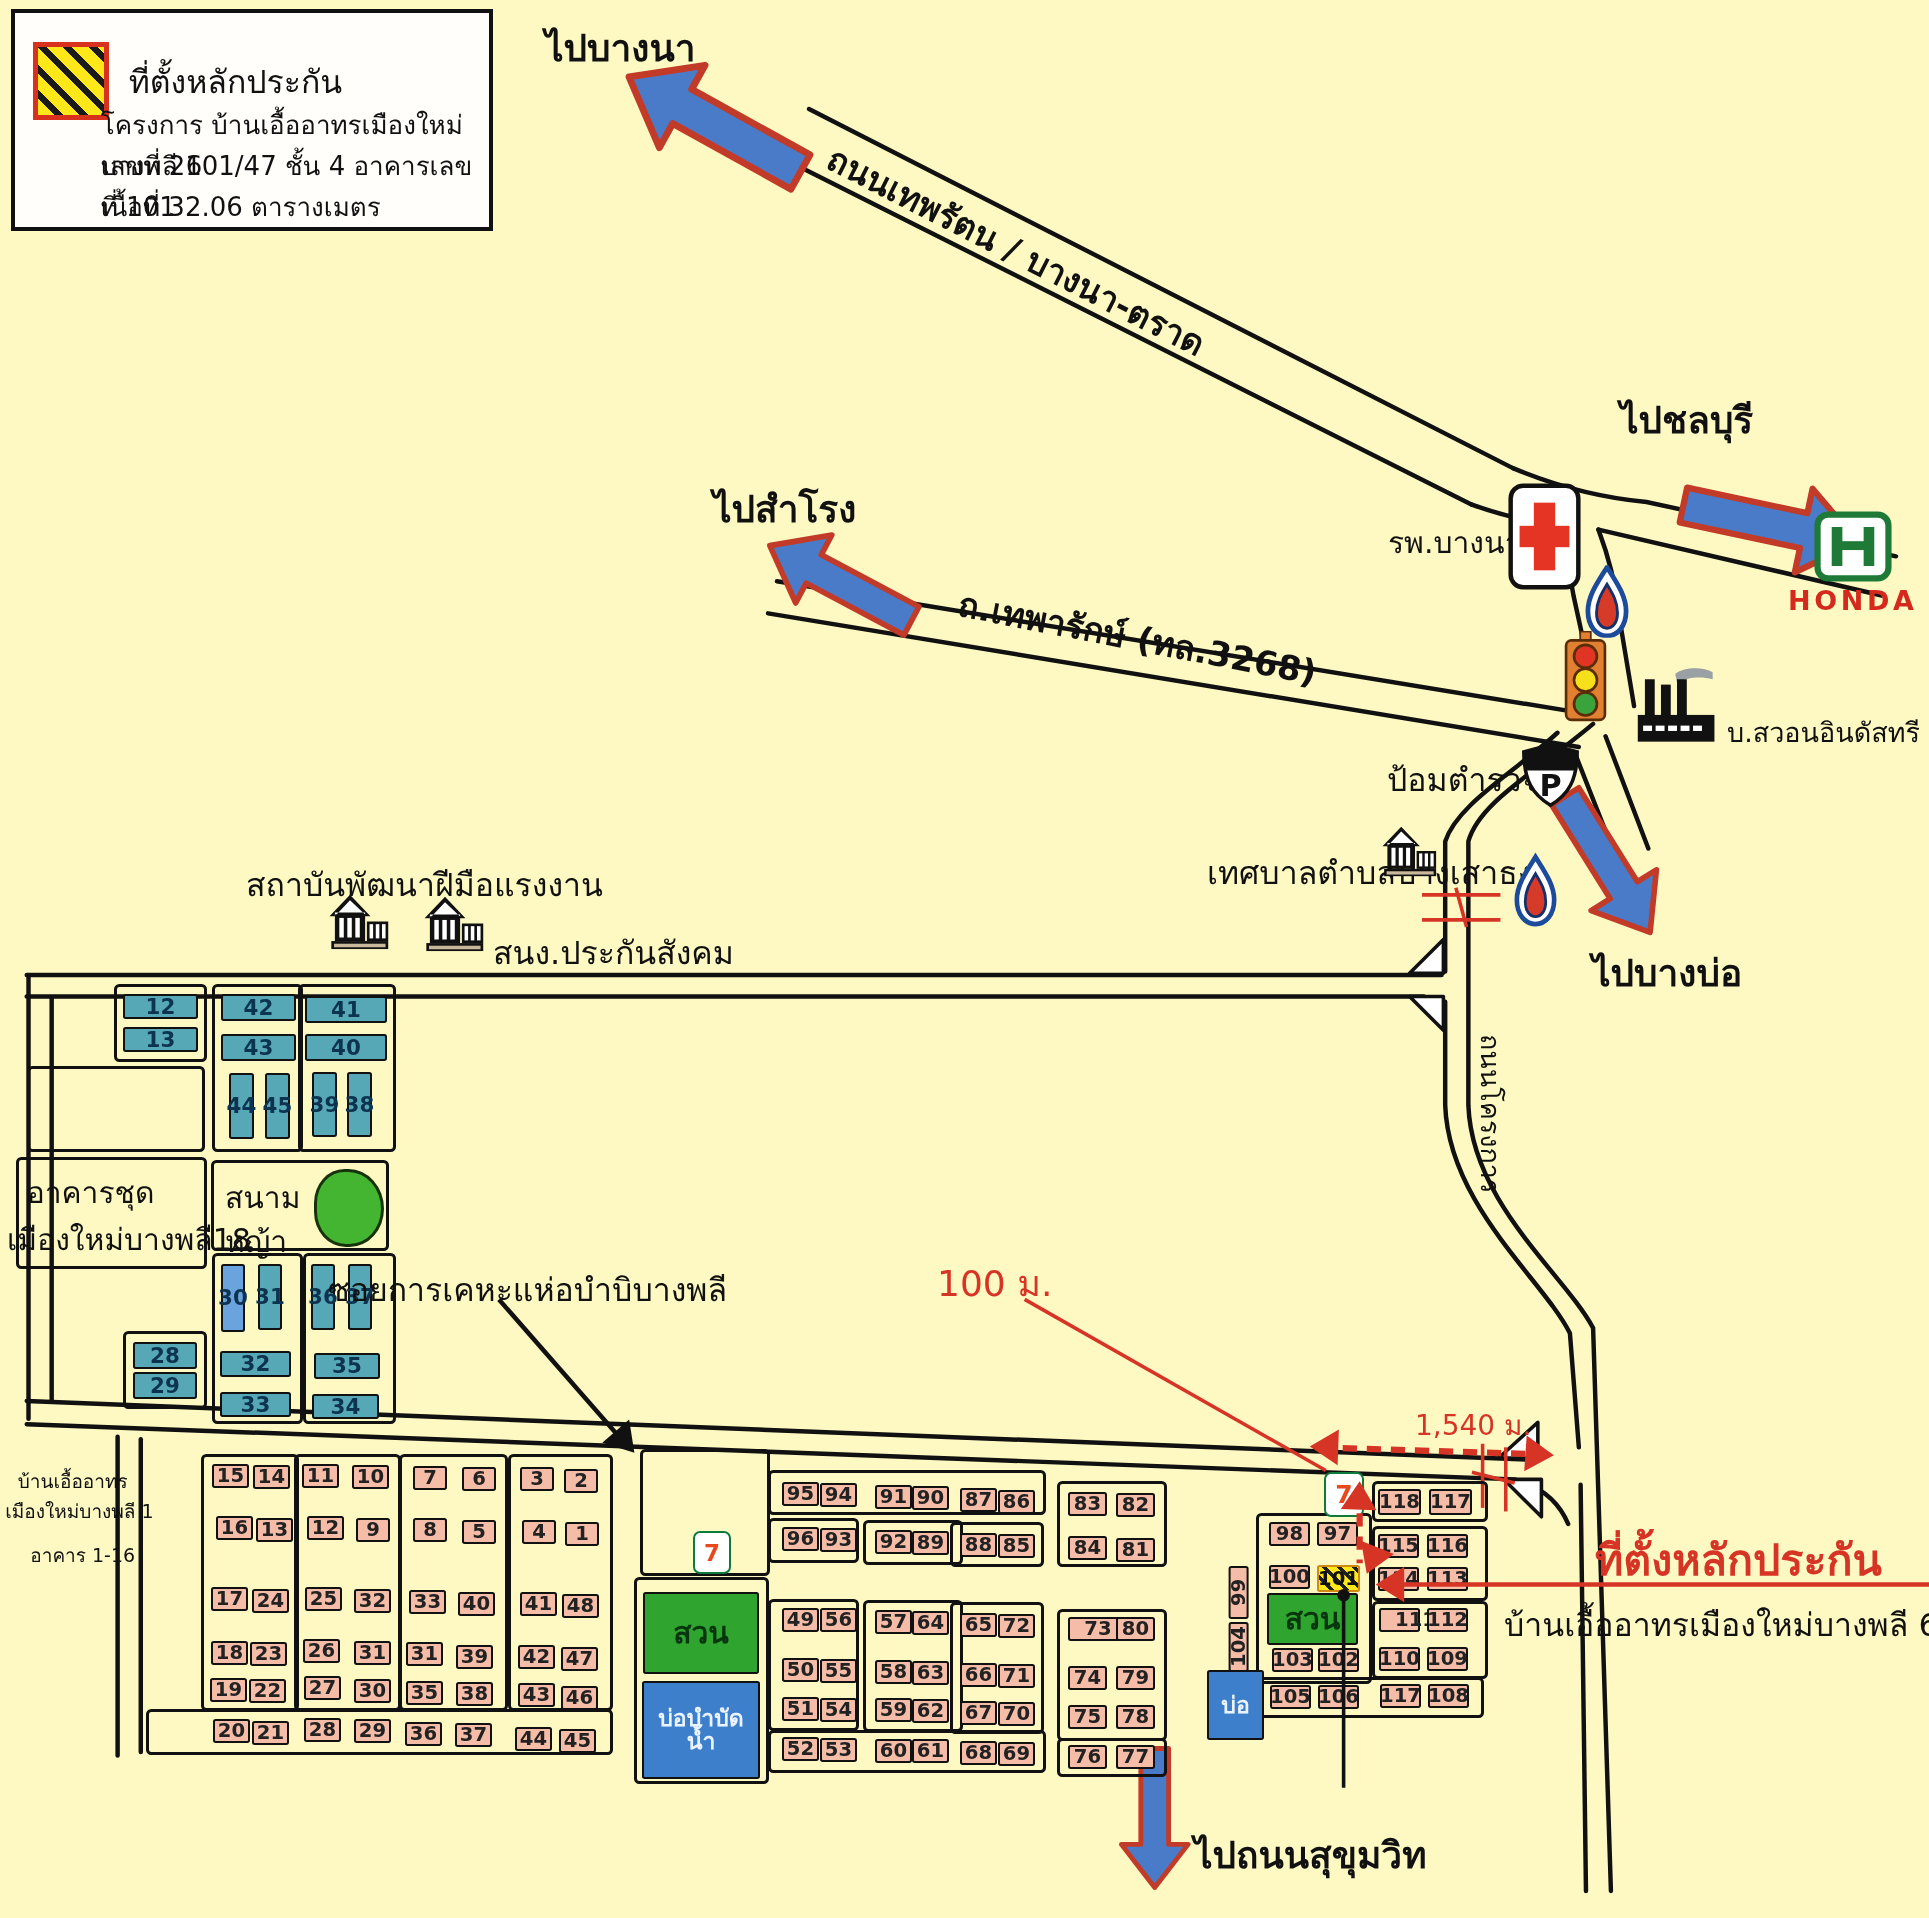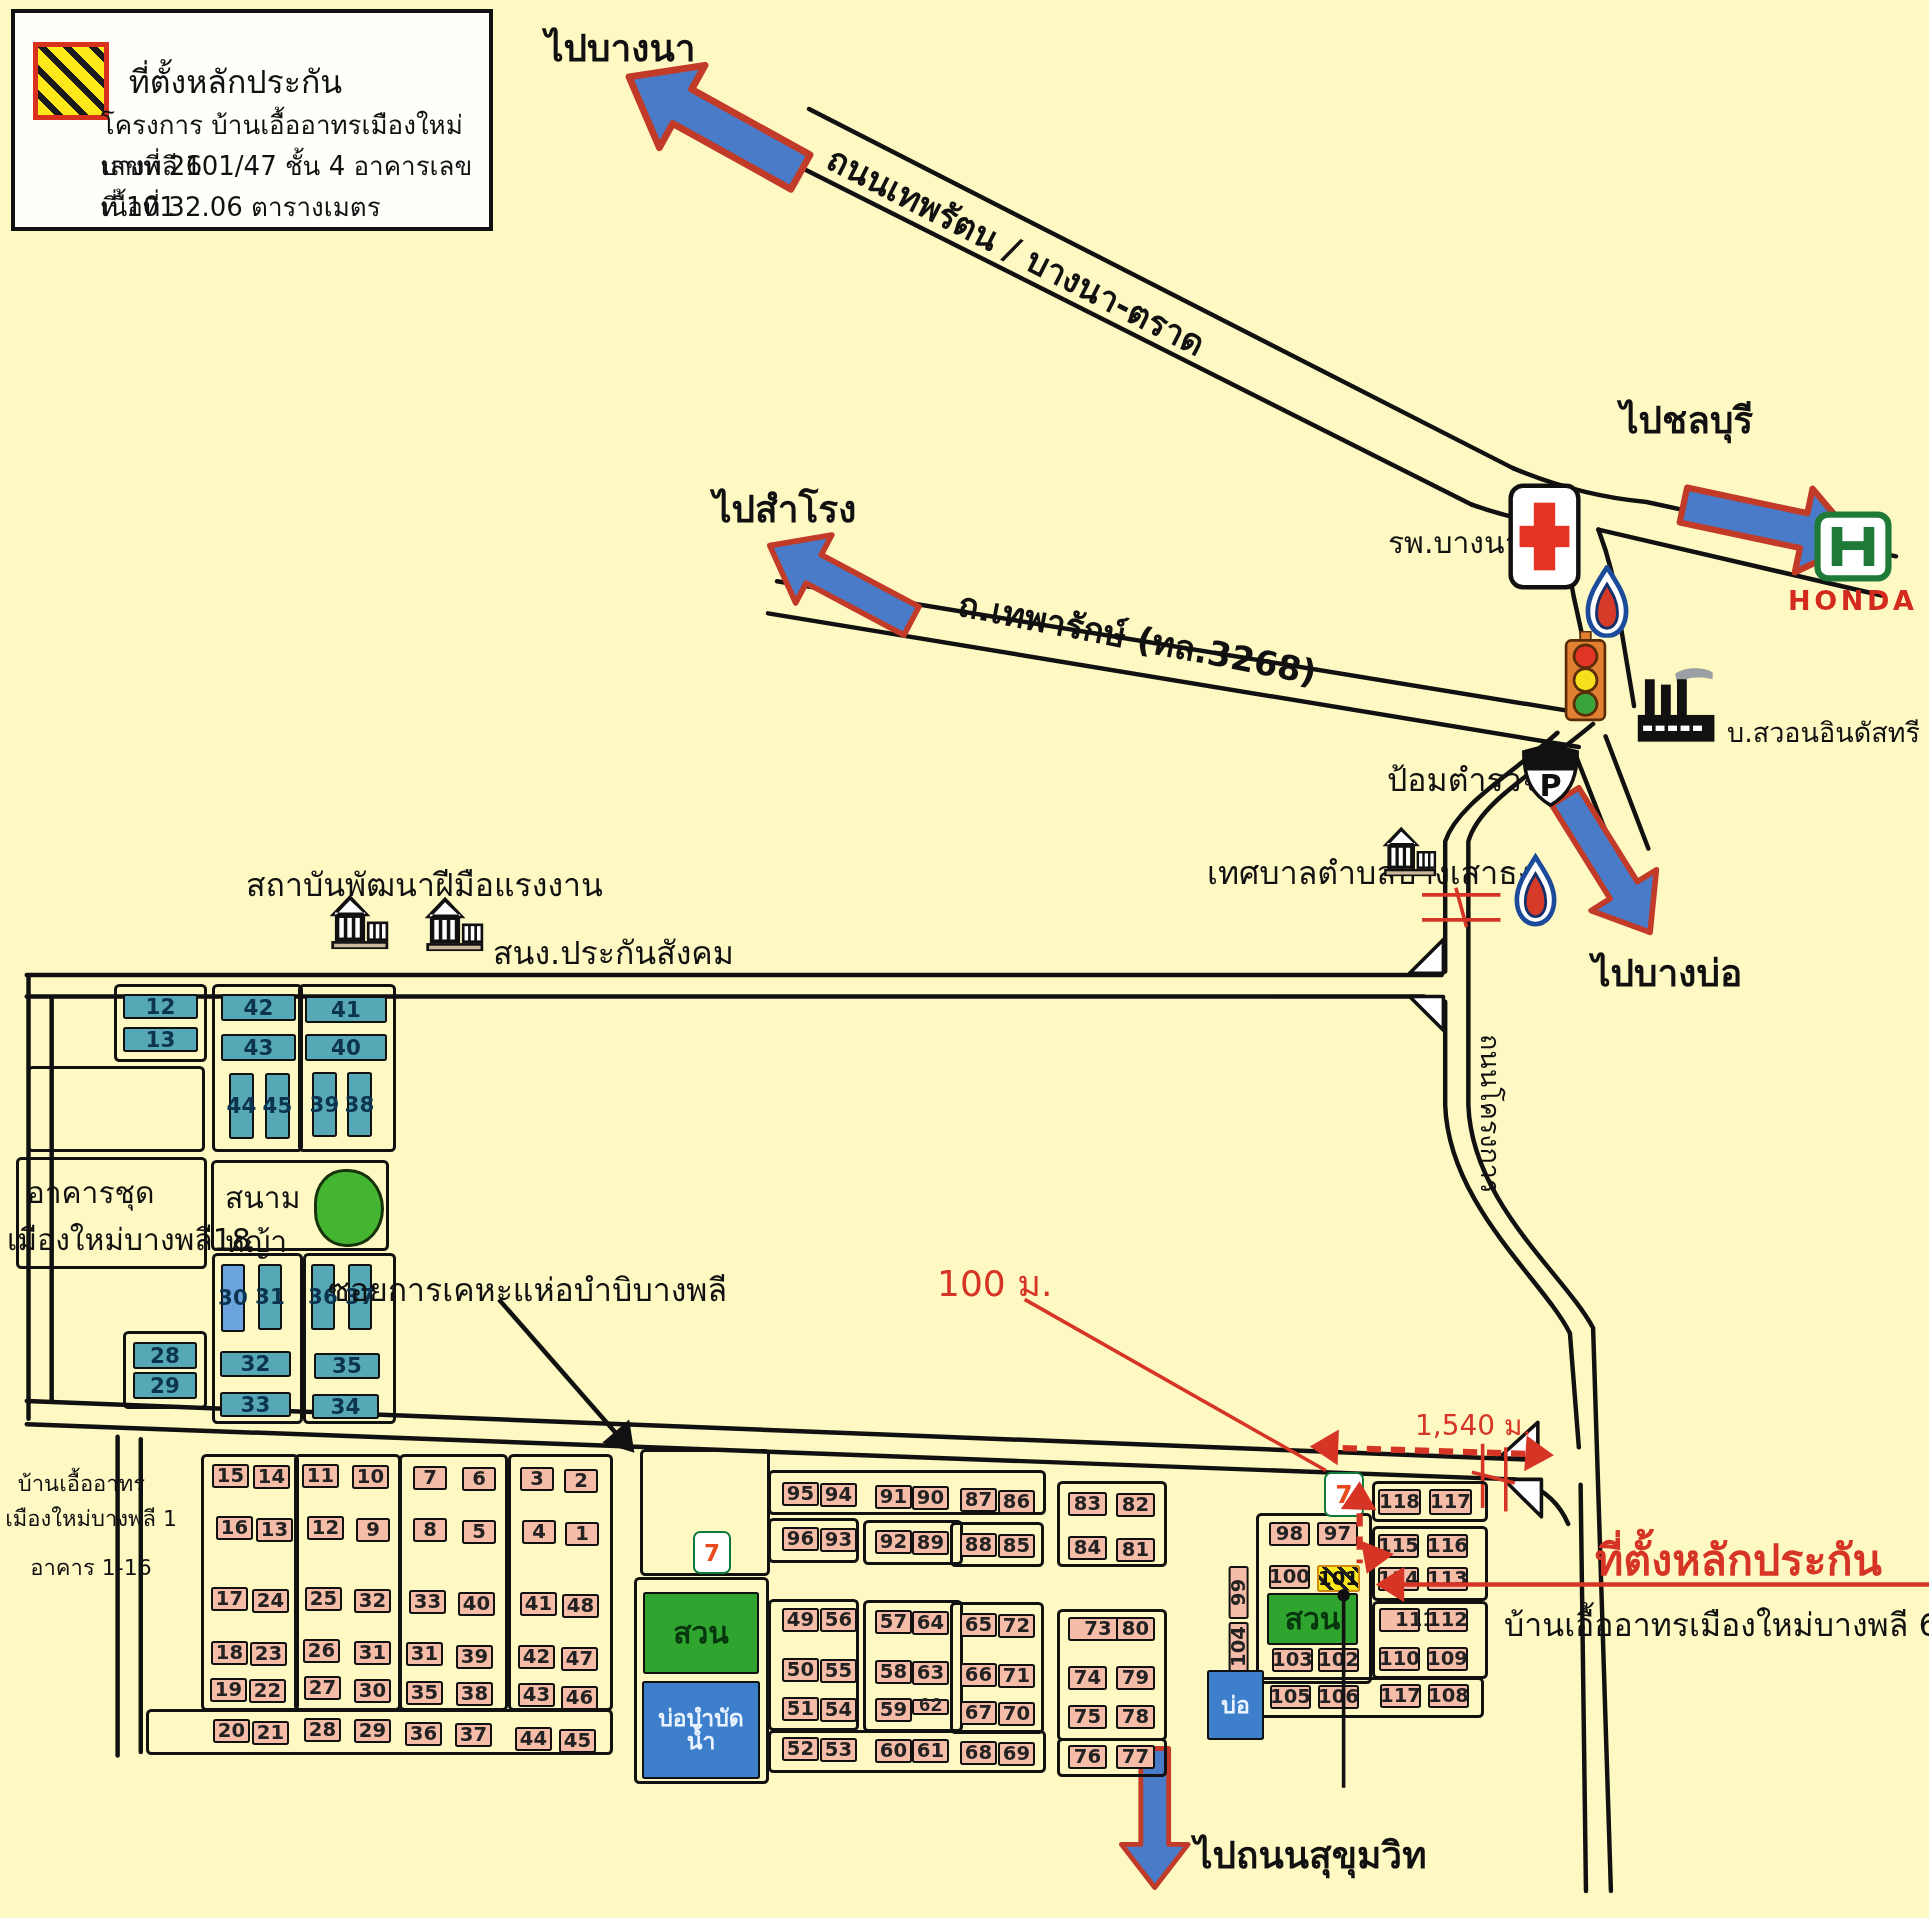--- a/index.html
+++ b/index.html
@@ -135,21 +135,21 @@
   <div class="lbl" style="left:493px;top:927px;font-size:32px;">สนง.ประกันสังคม</div>
 
   <div class="lbl" style="left:7.1px;top:1169px;font-size:30px;z-index:5;">
     <div style="padding-left:19.6px;">อาคารชุด</div>
     <div>เมืองใหม่บางพลี18</div>
   </div>
   <div class="lbl" style="left:225px;top:1176px;font-size:30px;line-height:1.45;">
     <div>สนาม</div>
     <div>หญ้า</div>
   </div>
-  <div class="lbl" style="left:5.3px;top:1466px;font-size:22px;">
+  <div class="lbl" style="left:5.3px;top:1466px;font-size:19px;">
     <div style="padding-left:12.5px;">บ้านเอื้ออาทร</div>
     <div>เมืองใหม่บางพลี 1</div>
     <div style="padding-left:25px;margin-top:14.3px;">อาคาร 1-16</div>
   </div>
 
   <div class="lbl red" style="left:937px;top:1255px;font-size:36px;">100 ม.</div>
   <div class="lbl red" style="left:1415px;top:1403px;font-size:28px;">1,540 ม.</div>
   <div class="lbl red" style="left:1595px;top:1526px;font-size:43px;font-weight:bold;">ที่ตั้งหลักประกัน</div>
   <div class="lbl" style="left:1504px;top:1599px;font-size:32px;">บ้านเอื้ออาทรเมืองใหม่บางพลี 6</div>
 
@@ -372,21 +372,21 @@
       <div class="blk pink" style="left: 820px; top: 1659px; width: 37px; height: 24px;">55</div>
       <div class="blk pink" style="left: 875px; top: 1660px; width: 37px; height: 24px;">58</div>
       <div class="blk pink" style="left: 912px; top: 1661px; width: 37px; height: 24px;">63</div>
       <div class="blk pink" style="left: 960px; top: 1663px; width: 37px; height: 24px;">66</div>
       <div class="blk pink" style="left: 998px; top: 1664px; width: 37px; height: 24px;">71</div>
       <div class="blk pink" style="left: 1068px; top: 1666px; width: 39px; height: 24px;">74</div>
       <div class="blk pink" style="left: 1116px; top: 1666px; width: 39px; height: 24px;">79</div>
       <div class="blk pink" style="left: 782px; top: 1697px; width: 37px; height: 24px;">51</div>
       <div class="blk pink" style="left: 820px; top: 1698px; width: 37px; height: 24px;">54</div>
       <div class="blk pink" style="left: 875px; top: 1698px; width: 37px; height: 24px;">59</div>
-      <div class="blk pink" style="left: 912px; top: 1699px; width: 37px; height: 16px; font-family: Liberation Mono, monospace;">62</div>
+      <div class="blk pink" style="left: 912px; top: 1699px; width: 37px; height: 24px;">62</div>
       <div class="blk pink" style="left: 960px; top: 1701px; width: 37px; height: 24px;">67</div>
       <div class="blk pink" style="left: 998px; top: 1702px; width: 37px; height: 24px;">70</div>
       <div class="blk pink" style="left: 1068px; top: 1705px; width: 39px; height: 24px;">75</div>
       <div class="blk pink" style="left: 1116px; top: 1705px; width: 39px; height: 24px;">78</div>
       <div class="blk pink" style="left: 782px; top: 1737px; width: 37px; height: 24px;">52</div>
       <div class="blk pink" style="left: 820px; top: 1738px; width: 37px; height: 24px;">53</div>
       <div class="blk pink" style="left: 875px; top: 1739px; width: 37px; height: 24px;">60</div>
       <div class="blk pink" style="left: 912px; top: 1739px; width: 37px; height: 24px;">61</div>
       <div class="blk pink" style="left: 960px; top: 1741px; width: 37px; height: 24px;">68</div>
       <div class="blk pink" style="left: 998px; top: 1742px; width: 37px; height: 24px;">69</div>

